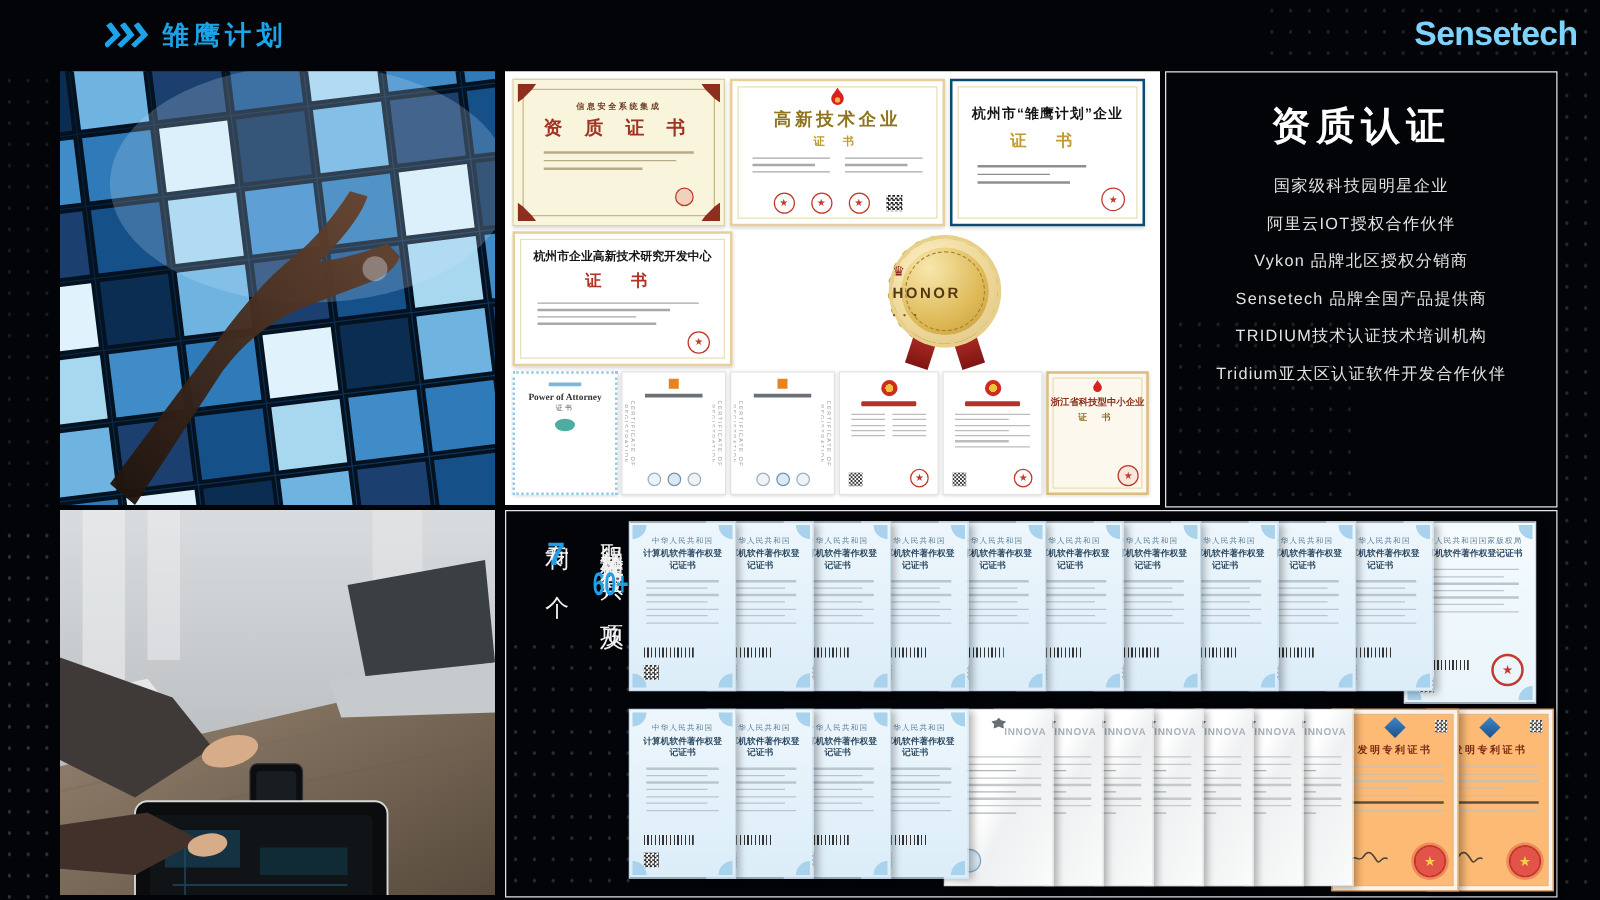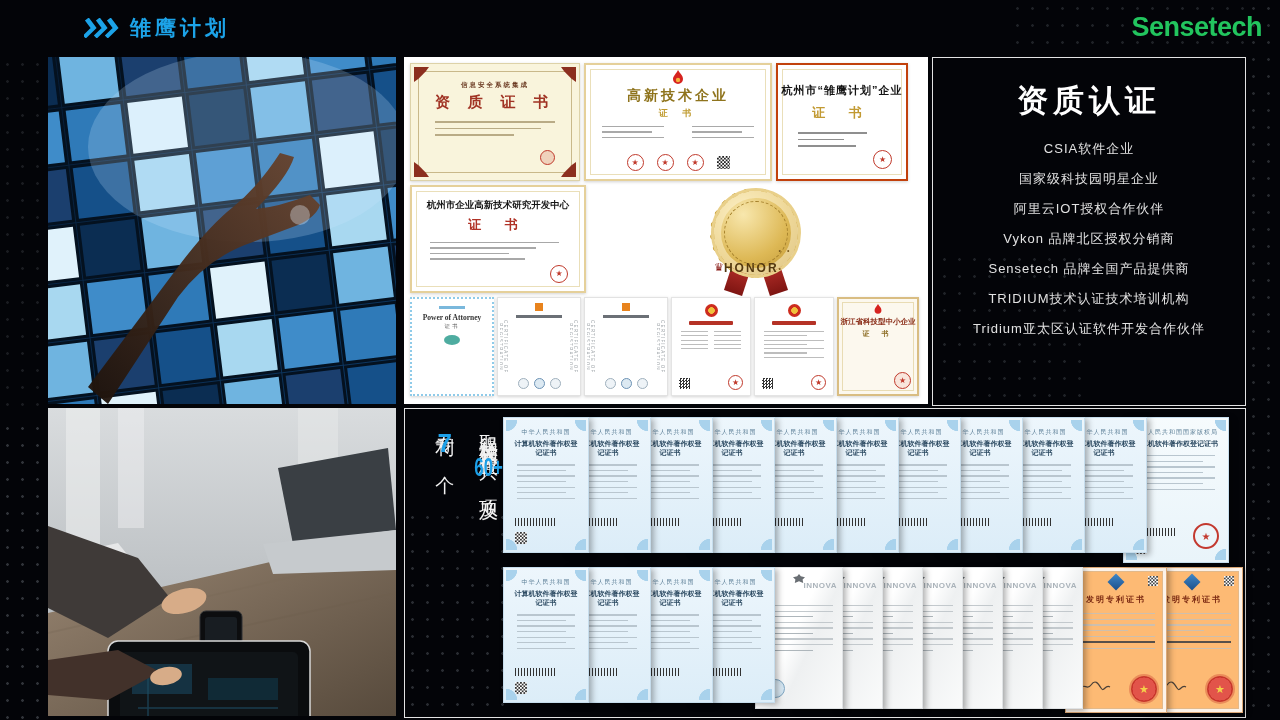--- a/index.html
+++ b/index.html
@@ -11,21 +11,21 @@
   .d1{left:0;top:420px;width:50px;height:300px;opacity:.35;}
   .d2{right:0;top:0;width:34px;height:720px;opacity:.28;}
   .d3{left:1010px;top:0;width:240px;height:54px;opacity:.22;}
   .d4{left:0;top:56px;width:46px;height:360px;opacity:.18;}
   .d5{left:0;top:100px;width:110px;height:200px;opacity:.3;}
   .d6{left:4px;bottom:4px;width:150px;height:150px;opacity:.22;}
 
   
   .hdr{position:absolute;left:84px;top:14px;display:flex;align-items:center;gap:10px;}
   .hdr-title{font-size:21px;font-weight:800;color:#1CA3E8;letter-spacing:4px;}
-  .logo{position:absolute;right:18px;top:12px;font-size:27px;font-weight:800;color:#22c55e;letter-spacing:-.5px;}
+  .logo{position:absolute;right:18px;top:12px;font-size:27px;font-weight:800;color:#7dd3fc;letter-spacing:-.5px;}
 
   
   .photo{position:absolute;display:block;}
   #photo1{left:48px;top:57px;}
   #photo2{left:48px;top:408px;}
 
   
   .panel{position:absolute;border:1px solid #e3e3e3;}
   #right-panel{left:932px;top:57px;width:312px;height:347px;}
   #bottom-panel{left:404px;top:408px;width:840px;height:308px;}
@@ -50,37 +50,37 @@
   .z-h{margin-top:17px;text-align:center;font-size:6.5px;letter-spacing:2px;color:#6b3a22;font-weight:700;position:relative;}
   .z-t{margin-top:3px;text-align:center;font-size:15px;font-weight:800;color:#a03324;letter-spacing:7px;
        font-family:"Liberation Serif","DejaVu Serif",serif;position:relative;}
   .z-lines{margin:9px 24px 0;position:relative;}
   .z-lines i{height:1.5px;background:#b9ab86;margin-bottom:5px;}
   .z-lines i:nth-child(2){width:88%;}.z-lines i:nth-child(3){width:66%;}
   .z-seal{position:absolute;right:24px;bottom:15px;width:13px;height:13px;border-radius:50%;
           border:1px solid #c0392b;background:rgba(192,57,43,.18);}
 
   
-  .gaoxin{width:188px;height:118px;border:2px solid #e5d09a;}
+  .gaoxin{width:172px;height:118px;border:2px solid #e5d09a;}
   .gaoxin::before{content:"";position:absolute;inset:4px;border:1px solid #eadfb9;}
   .flame{display:block;margin:5px auto 0;position:relative;}
   .g-t{text-align:center;font-size:14px;font-weight:800;color:#8f741d;letter-spacing:3px;margin-top:1px;position:relative;}
   .g-s{text-align:center;font-size:9px;font-weight:800;color:#bf9a2e;letter-spacing:6px;margin-top:2px;position:relative;}
   .g-lines{display:flex;justify-content:space-between;margin:6px 16px 0;position:relative;}
   .g-lines div{width:62px;}
   .g-lines i{height:1.3px;background:#a9a9a9;margin-bottom:4px;}
   .g-lines i:nth-child(2){width:80%;}
   .g-seals{position:absolute;bottom:8px;left:0;right:0;display:flex;align-items:center;justify-content:center;gap:13px;}
   .rseal{width:17px;height:17px;border-radius:50%;border:1.5px solid #c0392b;color:#c0392b;
          display:flex;align-items:center;justify-content:center;box-sizing:border-box;}
   .rseal::after{content:"★";font-size:8px;line-height:1;}
   .qr{width:13px;height:13px;background:repeating-conic-gradient(#222 0 25%,#fff 0 50%);background-size:3.5px 3.5px;}
 
   
-  .chuying{width:132px;height:118px;border:2px solid #c2410c;}
+  .chuying{width:156px;height:118px;border:2px solid #0c4a6e;}
   .chuying::before{content:"";position:absolute;inset:4px;border:1px solid #eadfb9;}
   .c-t{margin-top:18px;text-align:center;font-size:11px;font-weight:800;color:#141414;letter-spacing:1px;position:relative;}
   .c-s{margin-top:6px;text-align:center;font-size:13px;font-weight:800;color:#c29a33;letter-spacing:10px;position:relative;}
   .c-lines{margin:10px 20px 0;position:relative;}
   .c-lines i{height:1.6px;background:#8f8f8f;margin-bottom:5px;}
   .c-lines i:nth-child(1){width:78%;}.c-lines i:nth-child(2){width:52%;}.c-lines i:nth-child(3){width:66%;}
   .abs-seal{position:absolute;right:14px;bottom:10px;width:19px;height:19px;}
 
   
   .yanfa{width:176px;height:108px;border:2px solid #e5d09a;}
@@ -99,21 +99,21 @@
   .laurel{position:absolute;top:2px;left:14px;width:90px;height:90px;border-radius:50%;
           border:6px dotted #c9a23f;border-right-color:transparent;border-bottom-color:transparent;box-sizing:border-box;}
   .laurel.l{transform:rotate(-45deg);}
   .laurel.r{transform:scaleX(-1) rotate(-45deg);}
   .ribbon{position:absolute;bottom:-2px;width:19px;height:42px;background:linear-gradient(#cf3a34,#7e1512);}
   .ribbon.rl{left:34px;transform:rotate(18deg);}
   .ribbon.rr{right:34px;transform:rotate(-18deg);}
   .mcore{position:absolute;left:50%;top:5px;transform:translateX(-50%);width:84px;height:84px;border-radius:50%;
          background:radial-gradient(circle at 35% 28%,#f8e7ad,#ddb855 55%,#bb9130);
          box-shadow:0 0 0 3px #e9d08a, inset 0 0 0 7px rgba(255,248,220,.5);
-         display:flex;flex-direction:row;align-items:flex-end;justify-content:center;}
+         display:flex;flex-direction:column;align-items:flex-start;justify-content:center;}
   .mcore::before{content:"";position:absolute;inset:10px;border:1px dashed #a5812c;border-radius:50%;}
   .mcrown::before{content:"♛";font-size:11px;color:#8c1f1a;line-height:1;}
   .mtext{font-size:12px;font-weight:800;color:#53380f;letter-spacing:2px;margin-top:1px;}
   .mdots::before{content:"• • •";font-size:7px;color:#7a5a1d;letter-spacing:2px;}
 
   
   .ruanjian{width:168px;height:108px;border:2px solid #cfe7d2;}
   .r-logo{margin:8px auto 0;width:27px;height:15px;border-radius:60%/55%;background:#2f8ed3;color:#fff;
           font-size:6.5px;font-weight:800;display:flex;align-items:center;justify-content:center;letter-spacing:.5px;position:relative;}
   .r-t{margin-top:5px;text-align:center;font-size:12px;font-weight:800;color:#101010;letter-spacing:3px;position:relative;}
@@ -511,21 +511,20 @@
         <div class="zj-lines"><i></i><i></i></div>
         <i class="rseal zj-seal"></i>
       </div>
     </div>
   </div>
 
   <div id="right-panel" class="panel">
     <div class="dots d6"></div>
     <div class="recog-head">资质认证</div>
     <div class="recog-list">
-        <div class="recog-item">CSIA软件企业</div>
         <div class="recog-item">国家级科技园明星企业</div>
         <div class="recog-item">阿里云IOT授权合作伙伴</div>
         <div class="recog-item">Vykon 品牌北区授权分销商</div>
         <div class="recog-item">Sensetech 品牌全国产品提供商</div>
         <div class="recog-item">TRIDIUM技术认证技术培训机构</div>
         <div class="recog-item">Tridium亚太区认证软件开发合作伙伴</div>
       </div>
   </div>
 
   <div id="bottom-panel" class="panel">

